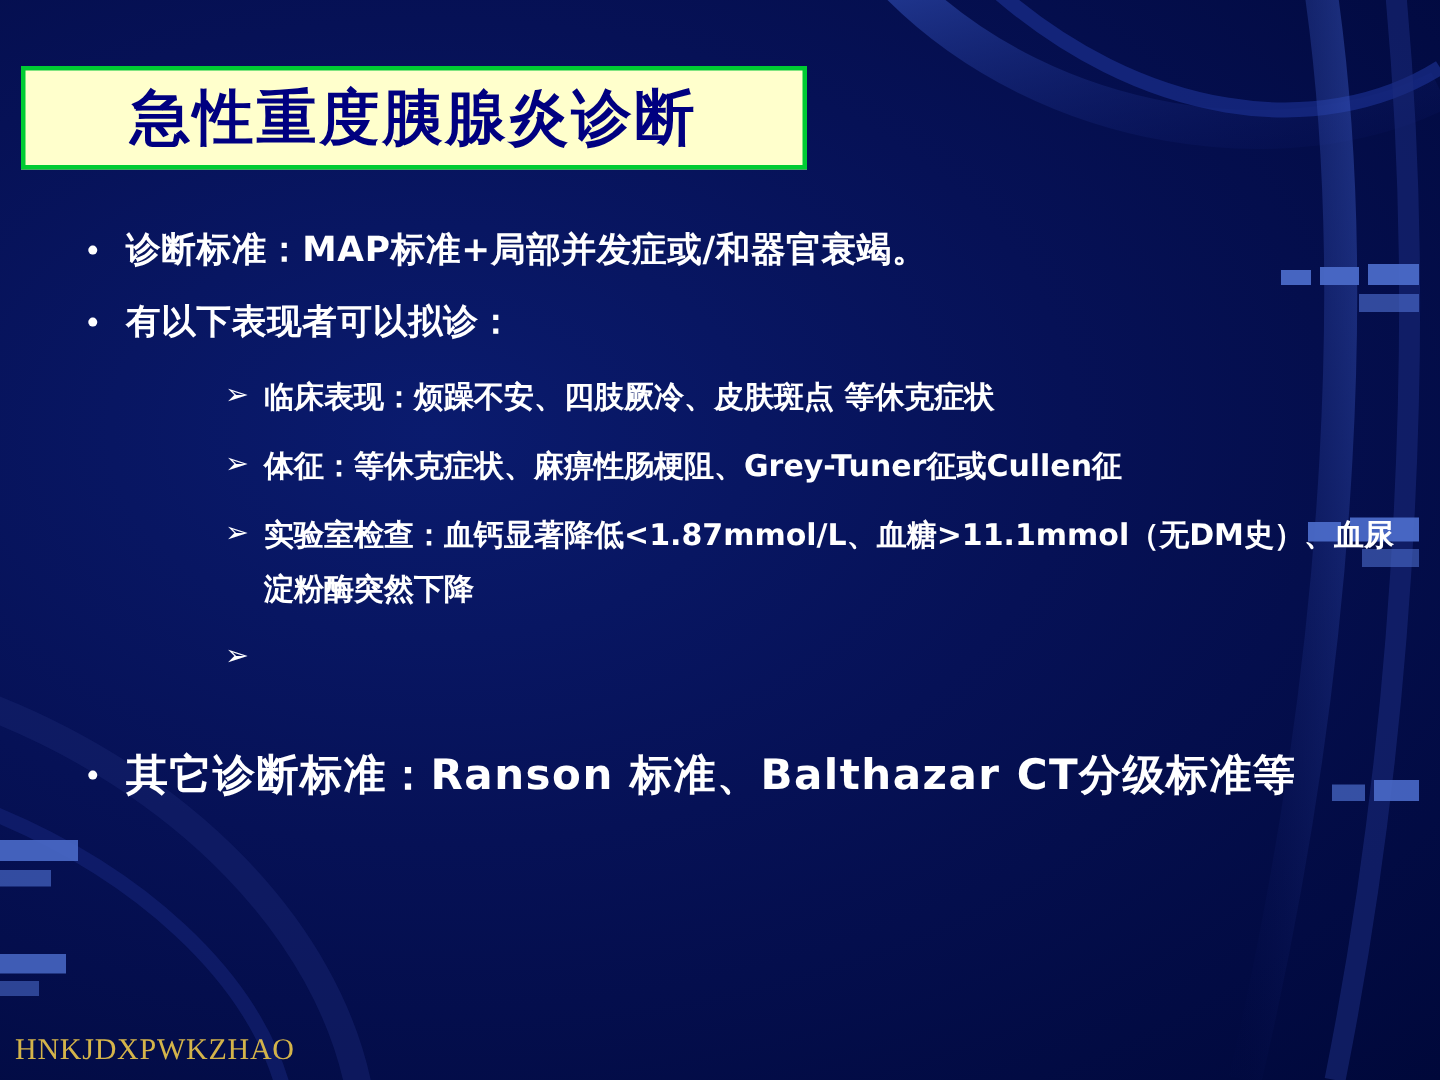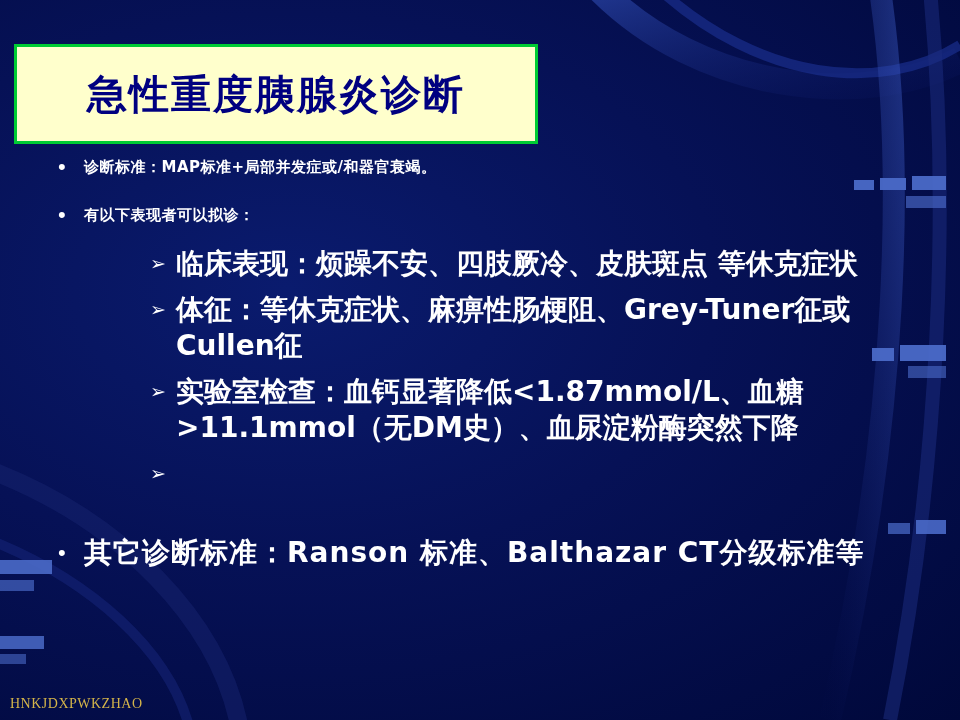--- a/index.html
+++ b/index.html
@@ -26,21 +26,21 @@
     pointer-events: none;
   }
   .swoosh svg { display: block; }
 
   
   .title-box {
     position: absolute;
     left: 14px;
     top: 44px;
     width: 524px;
-    height: 100px;
+    height: 69px;
     background: #FFFFCC;
     border: 3px solid #00CC33;
     display: flex;
     align-items: center;
     justify-content: center;
     box-sizing: border-box;
   }
   .title-text {
     font-family: "DejaVu Sans", sans-serif;
     font-size: 40px;
@@ -68,21 +68,21 @@
     width: 26px;
     flex: 0 0 26px;
     color: #FFFFFF;
     font-size: 22px;
     line-height: 34px;
     text-align: left;
   }
   .lvl1 .txt {
     color: #FFFFFF;
     font-family: "DejaVu Sans", sans-serif;
-    font-size: 15px;
+    font-size: 23px;
     font-weight: bold;
     line-height: 34px;
     letter-spacing: 0.5px;
   }
   .lvl2 {
     display: flex;
     align-items: flex-start;
     margin: 0 0 10px 0;
     padding-left: 150px;
     padding-right: 20px;
@@ -90,21 +90,21 @@
   .lvl2 .arrow {
     width: 26px;
     flex: 0 0 26px;
     color: #FFFFFF;
     font-size: 19px;
     line-height: 36px;
   }
   .lvl2 .txt {
     color: #FFFFFF;
     font-family: "DejaVu Sans", sans-serif;
-    font-size: 28px;
+    font-size: 20px;
     font-weight: bold;
     line-height: 36px;
   }
   .spacer {
     height: 34px;
   }
   .last-line {
     padding-left: 58px;
   }
   .last-line .txt {
@@ -112,21 +112,21 @@
     letter-spacing: 1px;
   }
 
   
   .footer {
     position: absolute;
     left: 10px;
     bottom: 8px;
     color: #D4B44A;
     font-family: "Liberation Serif", serif;
-    font-size: 14px;
+    font-size: 20px;
     letter-spacing: 0.5px;
   }
 </style>
 </head>
 <body>
 
 <div class="slide">
 
   <div class="swoosh" style="left:0;top:0;width:960px;height:720px;">
     <svg width="960" height="720" viewBox="0 0 960 720" xmlns="http://www.w3.org/2000/svg">

